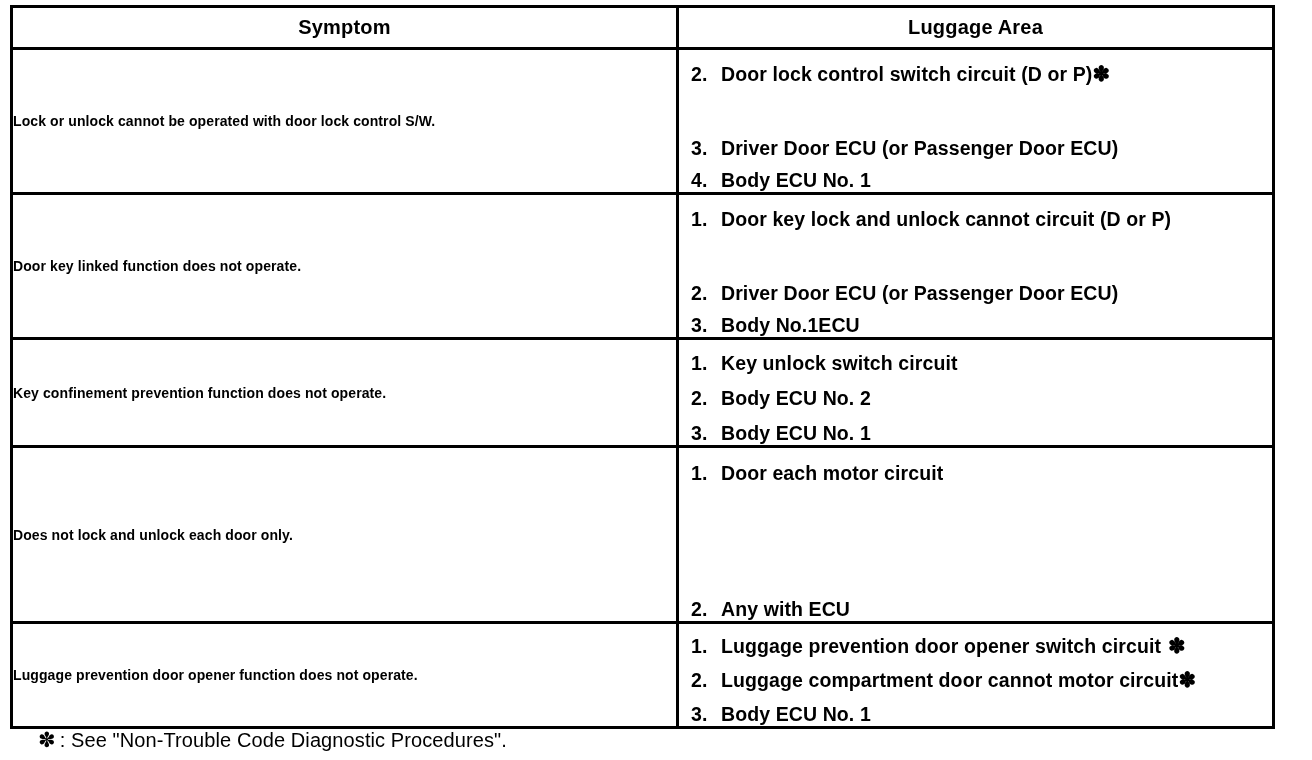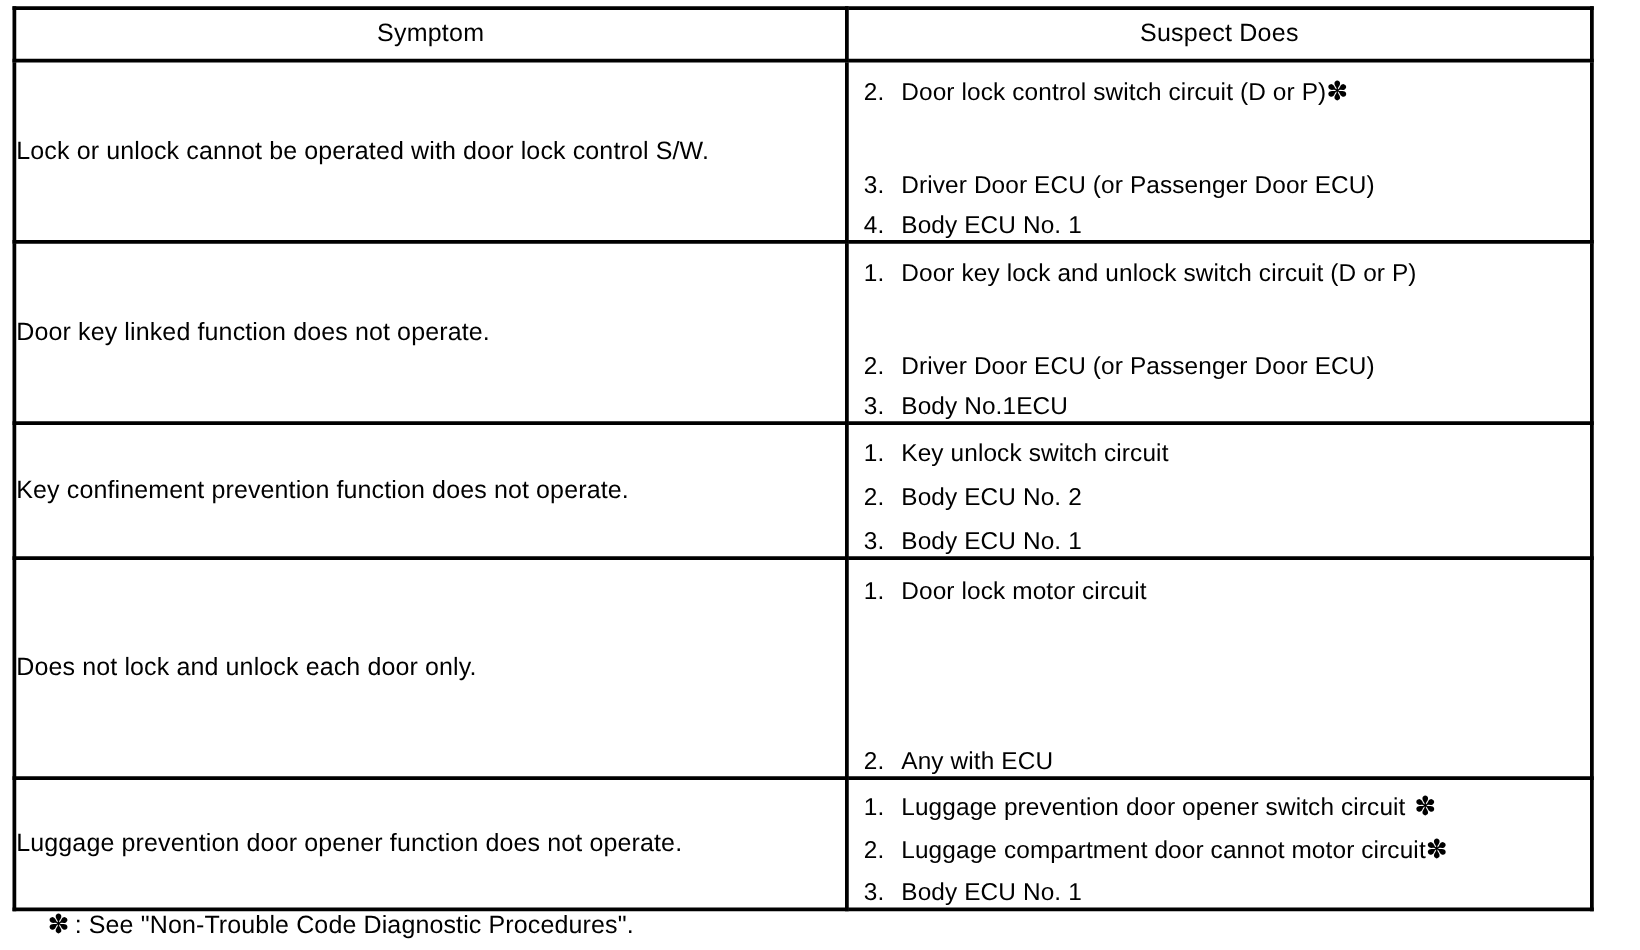--- a/index.html
+++ b/index.html
@@ -26,36 +26,36 @@
     table-layout: fixed;
   }
   #diagnostic-table col.symptom-col  { width: 666px; }
   #diagnostic-table col.suspect-col  { width: 596px; }
 
   #diagnostic-table td,
   #diagnostic-table th {
     border: 3px solid #000000;
     padding: 0;
     vertical-align: middle;
-    font-weight: normal;
+    font-weight: bold;
   }
 
   
   .header-cell {
     height: 39px;
     text-align: center;
     font-size: 20px;
     letter-spacing: 0.2px;
   }
 
   
   .symptom-cell {
     padding-left: 14px;
     padding-right: 10px;
-    font-size: 20px;
+    font-size: 14px;
     letter-spacing: 0.1px;
     vertical-align: middle;
     text-align: left;
   }
 
   
   .suspect-cell {
     padding: 0;
     vertical-align: top;
   }
@@ -131,21 +131,21 @@
 <body>
 
 <table id="diagnostic-table">
   <colgroup>
     <col class="symptom-col">
     <col class="suspect-col">
   </colgroup>
   <thead>
     <tr>
       <th class="header-cell">Symptom</th>
-      <th class="header-cell">Suspect Does</th>
+      <th class="header-cell">Luggage Area</th>
     </tr>
   </thead>
   <tbody>
 
     <tr class="row-1">
       <td class="symptom-cell">Lock or unlock cannot be operated with door lock control S/W.</td>
       <td class="suspect-cell r1">
         <ul class="suspect-list">
           <li class="suspect-item a">
             <span class="item-num">2.</span>
@@ -163,21 +163,21 @@
         </ul>
       </td>
     </tr>
 
     <tr class="row-2">
       <td class="symptom-cell">Door key linked function does not operate.</td>
       <td class="suspect-cell r2">
         <ul class="suspect-list">
           <li class="suspect-item a">
             <span class="item-num">1.</span>
-            <span class="item-text">Door key lock and unlock switch circuit (D or P)</span>
+            <span class="item-text">Door key lock and unlock cannot circuit (D or P)</span>
           </li>
           <li class="suspect-item b">
             <span class="item-num">2.</span>
             <span class="item-text">Driver Door ECU (or Passenger Door ECU)</span>
           </li>
           <li class="suspect-item c">
             <span class="item-num">3.</span>
             <span class="item-text">Body No.1ECU</span>
           </li>
         </ul>
@@ -203,21 +203,21 @@
         </ul>
       </td>
     </tr>
 
     <tr class="row-4">
       <td class="symptom-cell">Does not lock and unlock each door only.</td>
       <td class="suspect-cell r4">
         <ul class="suspect-list">
           <li class="suspect-item a">
             <span class="item-num">1.</span>
-            <span class="item-text">Door lock motor circuit</span>
+            <span class="item-text">Door each motor circuit</span>
           </li>
           <li class="suspect-item b">
             <span class="item-num">2.</span>
             <span class="item-text">Any with ECU</span>
           </li>
         </ul>
       </td>
     </tr>
 
     <tr class="row-5">

